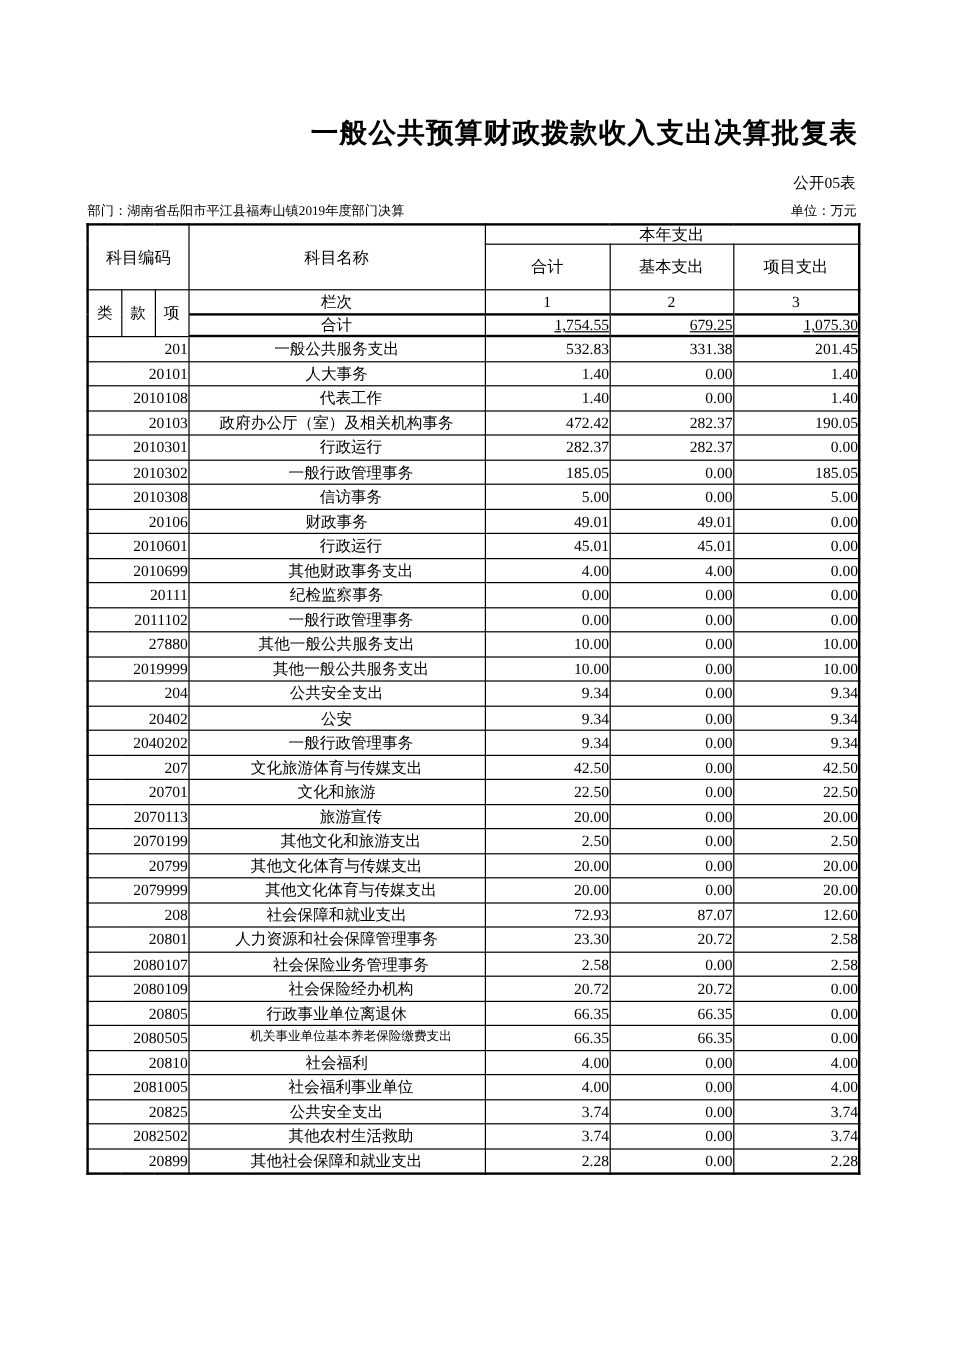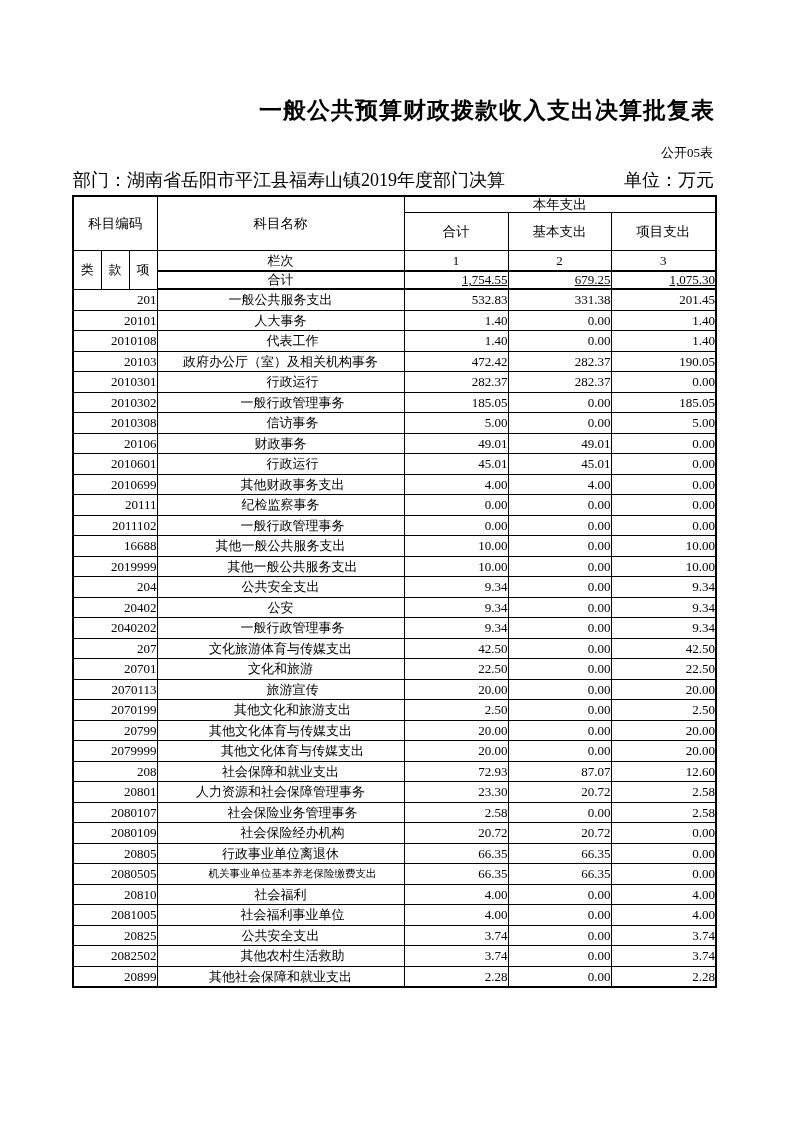--- a/index.html
+++ b/index.html
@@ -34,21 +34,21 @@
   .form-code {
     text-align: right;
     font-size: 13px;
     margin-top: 21px;
     padding-right: 2px;
   }
   .meta-row {
     display: flex;
     justify-content: space-between;
     align-items: flex-start;
-    font-size: 18px;
+    font-size: 11px;
     margin-top: 6px;
     margin-bottom: 3px;
     padding: 0 1px;
   }
   table.budget {
     border-collapse: collapse;
     table-layout: fixed;
     width: 643px;
     border: 2px solid #000;
   }
@@ -214,21 +214,21 @@
             <td class="val">0.00</td>
           </tr>
           <tr>
             <td colspan="3" class="code">2011102</td>
             <td class="name indent">一般行政管理事务</td>
             <td class="val">0.00</td>
             <td class="val">0.00</td>
             <td class="val">0.00</td>
           </tr>
           <tr>
-            <td colspan="3" class="code">16688</td>
+            <td colspan="3" class="code">27880</td>
             <td class="name">其他一般公共服务支出</td>
             <td class="val">10.00</td>
             <td class="val">0.00</td>
             <td class="val">10.00</td>
           </tr>
           <tr>
             <td colspan="3" class="code">2019999</td>
             <td class="name indent">其他一般公共服务支出</td>
             <td class="val">10.00</td>
             <td class="val">0.00</td>

